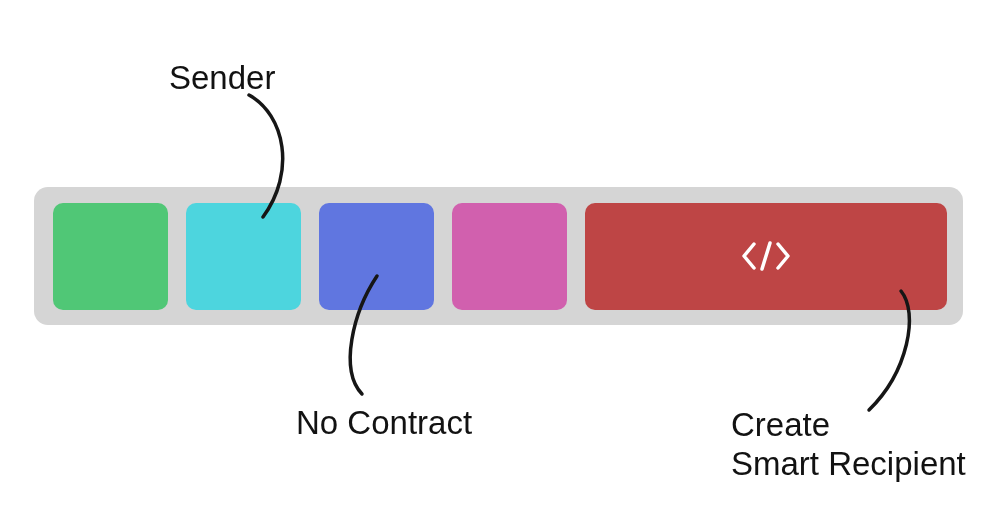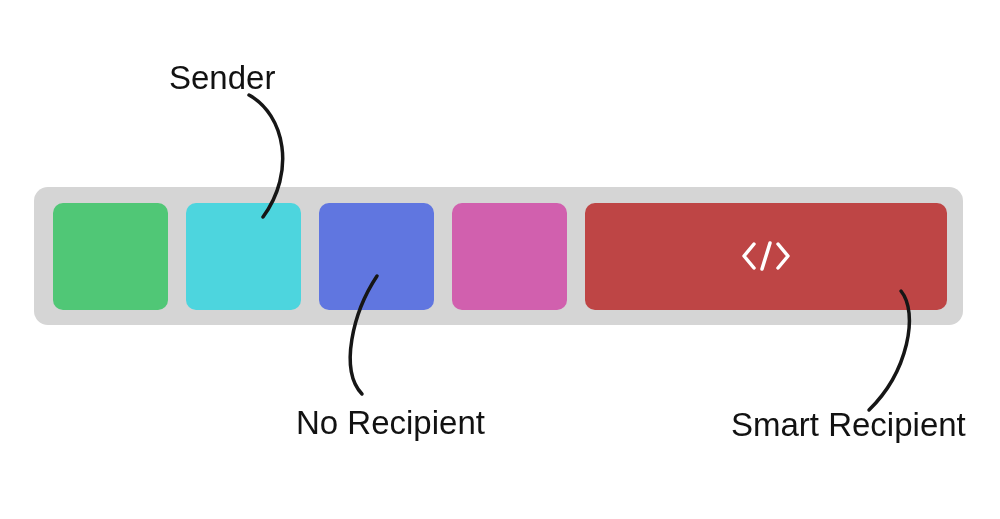--- a/index.html
+++ b/index.html
@@ -74,23 +74,24 @@
     stroke-linecap: round;
   }
 </style>
 </head>
 <body>
 
 <div class="canvas" style="background-color: rgb(255, 255, 255);">
 
   <div class="ann-label label-sender">Sender</div>
 
-  <div class="ann-label label-no-recipient">No Recipient</div>
+  <div class="ann-label label-no-recipient">No Contract</div>
 
   <div class="ann-label label-create">
+    <div>Create</div>
     <div>Smart Recipient</div>
   </div>
 
   <div class="tx-bar" style="background-color: rgb(213, 213, 213);">
 
     <div class="tx-field" style="background-color: rgb(80, 199, 118);"></div>
 
     <div class="tx-field" style="background-color: rgb(77, 213, 222);"></div>
 
     <div class="tx-field" style="background-color: rgb(96, 118, 224);"></div>

